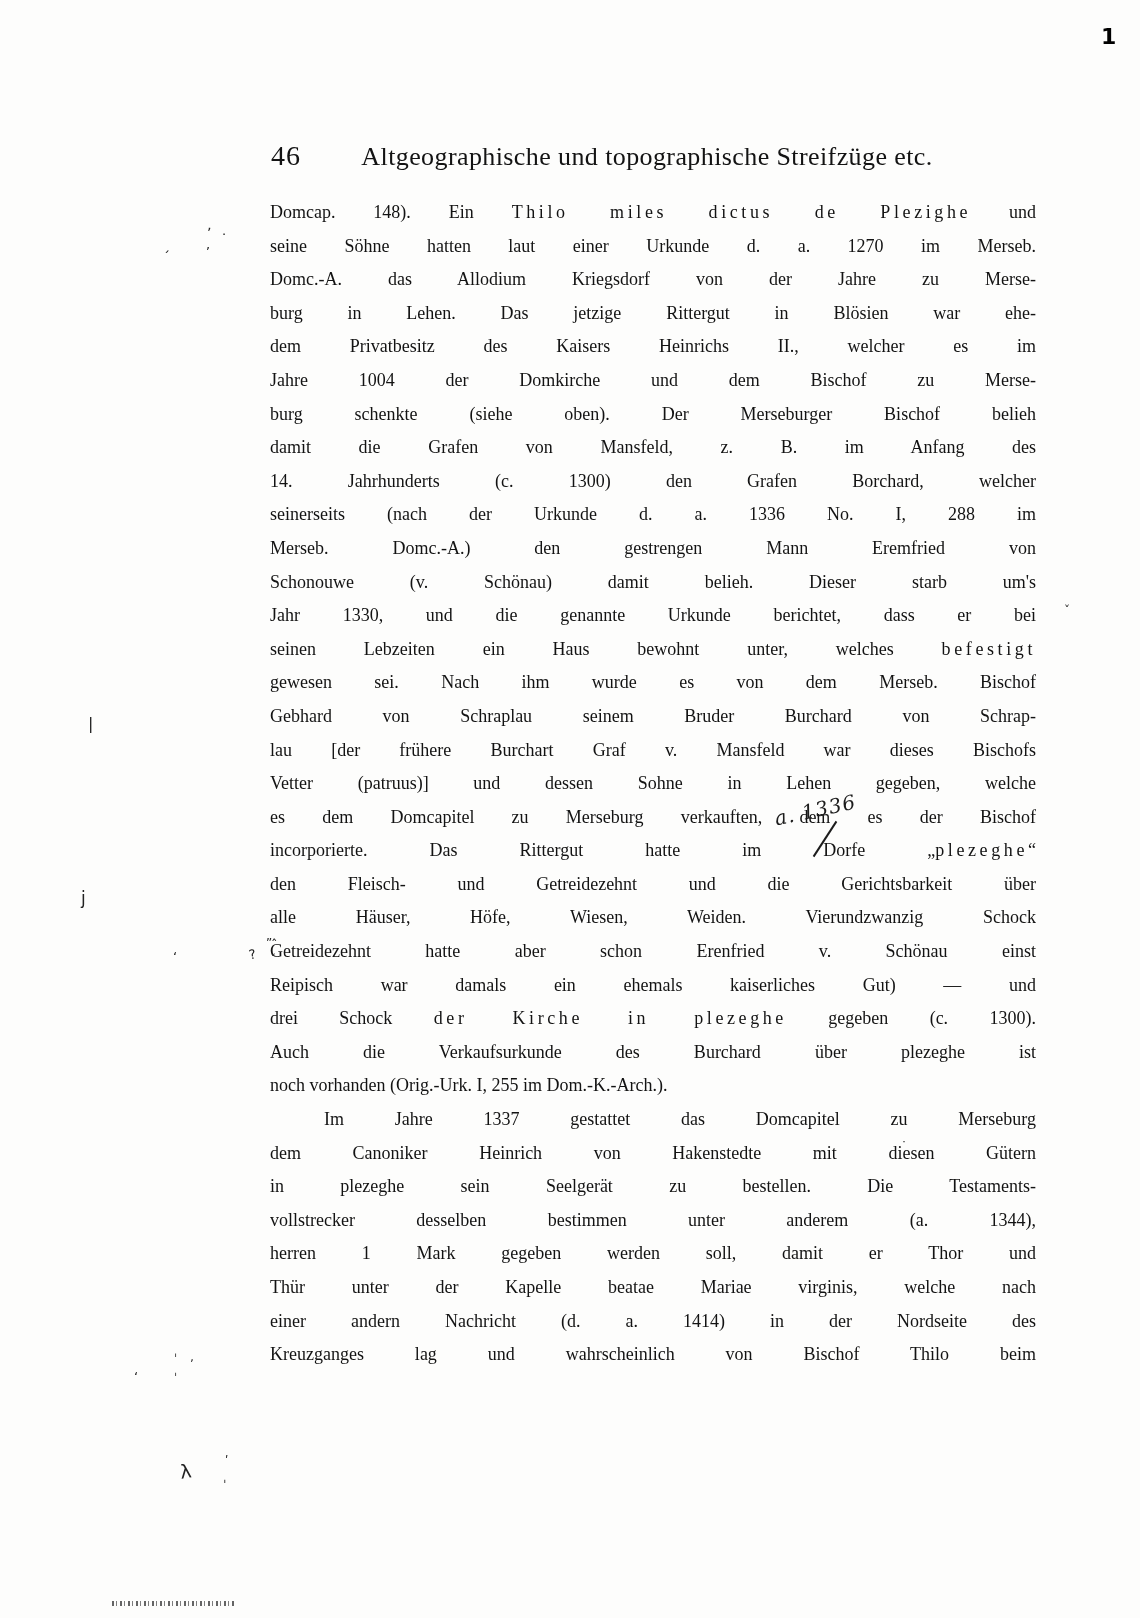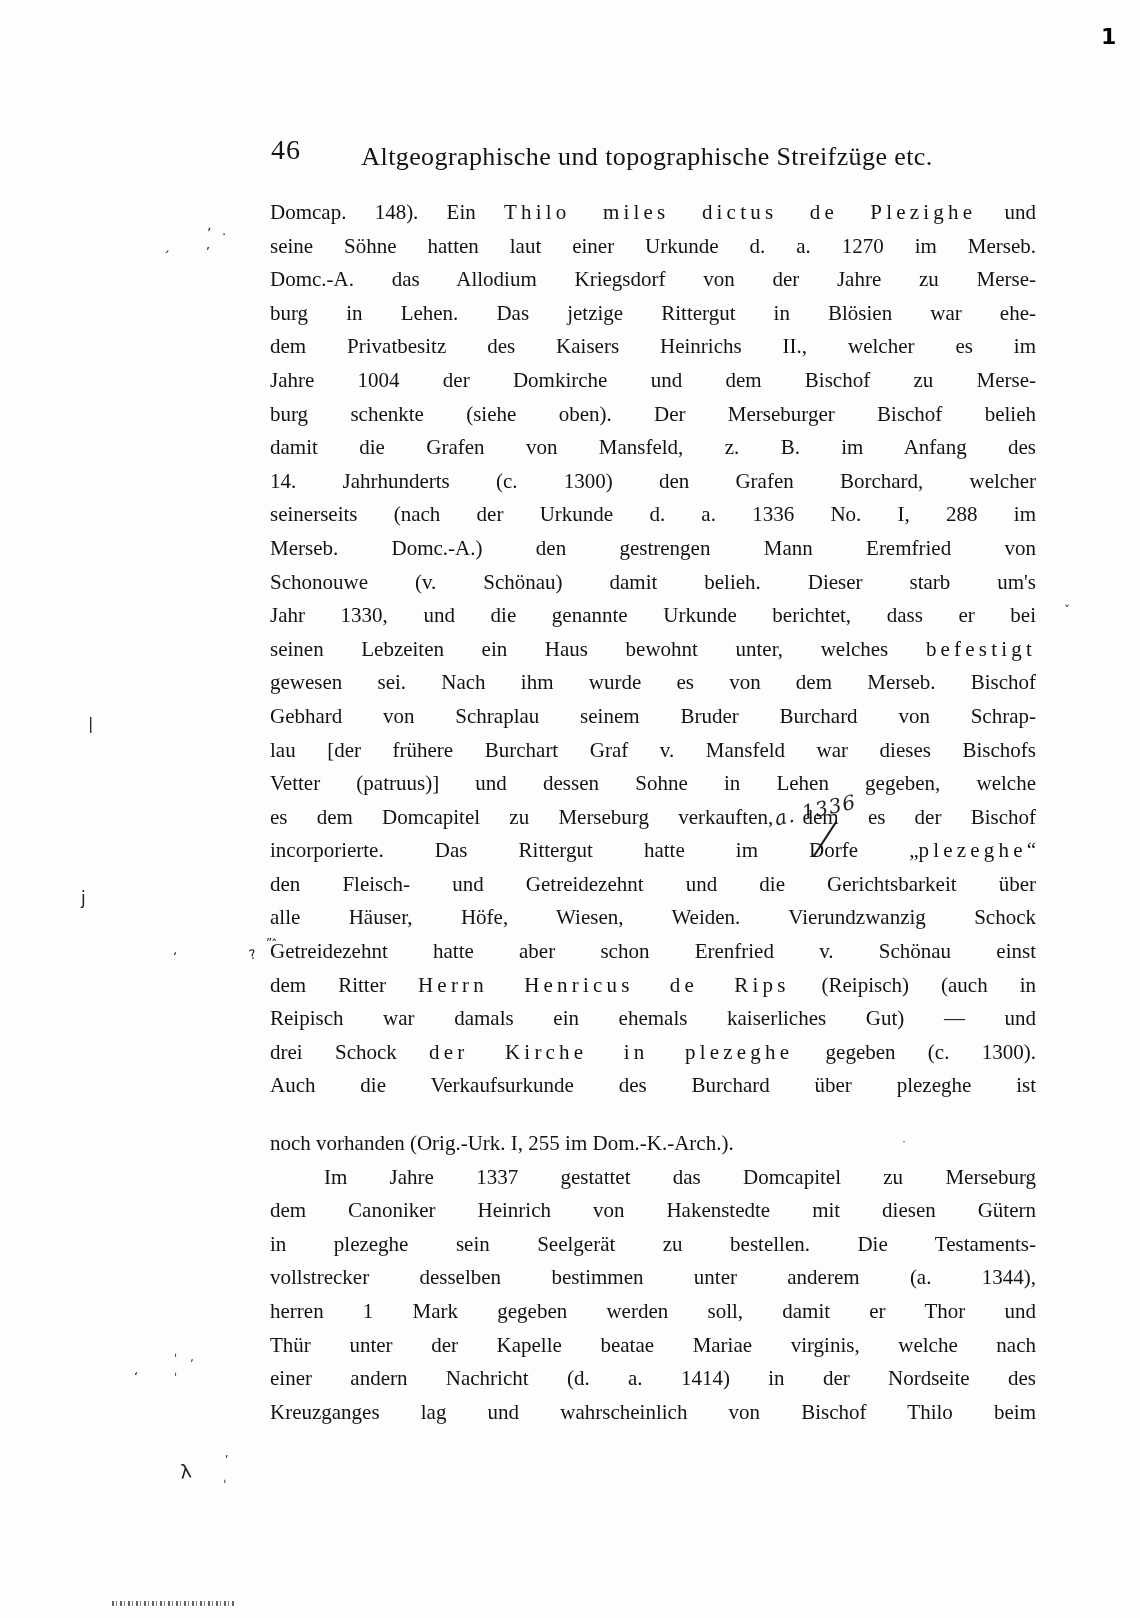--- a/index.html
+++ b/index.html
@@ -6,41 +6,41 @@
   .page{
     position:relative;
     width:1140px;height:1618px;
     background:#fdfdfc;
     overflow:hidden;
     font-family:"Liberation Serif","DejaVu Serif",serif;
     color:#131313;
   }
   
   .pagenum{
-    position:absolute;left:271px;top:134px;
+    position:absolute;left:271px;top:140px;
     font-size:28px;letter-spacing:1px;
   }
   .running{
     position:absolute;left:347px;top:142px;width:600px;
     text-align:center;font-size:26px;letter-spacing:0.4px;
   }
   
   .body-text{
     position:absolute;left:270px;top:196px;width:766px;
   }
   .line{
     height:33.6px;
     line-height:33.6px;
-    font-size:21px;
+    font-size:18px;
     text-align:justify;
     text-align-last:justify;
     text-justify:inter-word;
     white-space:nowrap;
   }
-  .line.para-end{text-align-last:left;margin-top:24px;}
+  .line.para-end{text-align-last:left;}
   .line.indent{padding-left:54px;}
   .line .sp{letter-spacing:0.2em;}
   
   .ann-text{
     position:absolute;left:774px;top:798px;
     font-size:20px;font-style:italic;
     font-family:"DejaVu Serif",serif;
     transform:rotate(-12deg);
     letter-spacing:1px;color:#1c1c1c;
   }
@@ -95,21 +95,20 @@
       <div class="line"><span>seinen Lebzeiten ein Haus bewohnt unter, welches </span><span class="sp">befestigt</span></div>
       <div class="line"><span>gewesen sei.  Nach ihm wurde es von dem Merseb. Bischof</span></div>
       <div class="line"><span>Gebhard von Schraplau seinem Bruder Burchard von Schrap-</span></div>
       <div class="line"><span>lau [der frühere Burchart Graf v. Mansfeld war dieses Bischofs</span></div>
       <div class="line"><span>Vetter (patruus)] und dessen Sohne in Lehen gegeben, welche</span></div>
       <div class="line"><span>es dem Domcapitel zu Merseburg verkauften, dem es der Bischof</span></div>
       <div class="line"><span>incorporierte.  Das Rittergut hatte im Dorfe „</span><span class="sp">plezeghe</span><span>“</span></div>
       <div class="line"><span>den Fleisch- und Getreidezehnt und die Gerichtsbarkeit über</span></div>
       <div class="line"><span>alle Häuser, Höfe, Wiesen, Weiden.  Vierundzwanzig Schock</span></div>
       <div class="line"><span>Getreidezehnt hatte aber schon Erenfried v. Schönau einst</span></div>
-      <div class="line"><span>dem Ritter </span><span class="sp">Herrn Henricus de Rips</span><span> (Reipisch) (auch in</span></div>
       <div class="line"><span>Reipisch war damals ein ehemals kaiserliches Gut) — und</span></div>
       <div class="line"><span>drei Schock </span><span class="sp">der Kirche in plezeghe</span><span> gegeben (c. 1300).</span></div>
       <div class="line"><span>Auch die Verkaufsurkunde des Burchard über plezeghe ist</span></div>
       <div class="line para-end"><span>noch vorhanden (Orig.-Urk. I, 255 im Dom.-K.-Arch.).</span></div>
       <div class="line indent"><span>Im Jahre 1337 gestattet das Domcapitel zu Merseburg</span></div>
       <div class="line"><span>dem Canoniker Heinrich von Hakenstedte mit diesen Gütern</span></div>
       <div class="line"><span>in plezeghe sein Seelgerät zu bestellen.  Die Testaments-</span></div>
       <div class="line"><span>vollstrecker desselben bestimmen unter anderem (a. 1344),</span></div>
       <div class="line"><span>herren 1 Mark gegeben werden soll, damit er Thor und</span></div>
       <div class="line"><span>Thür unter der Kapelle beatae Mariae virginis, welche nach</span></div>

